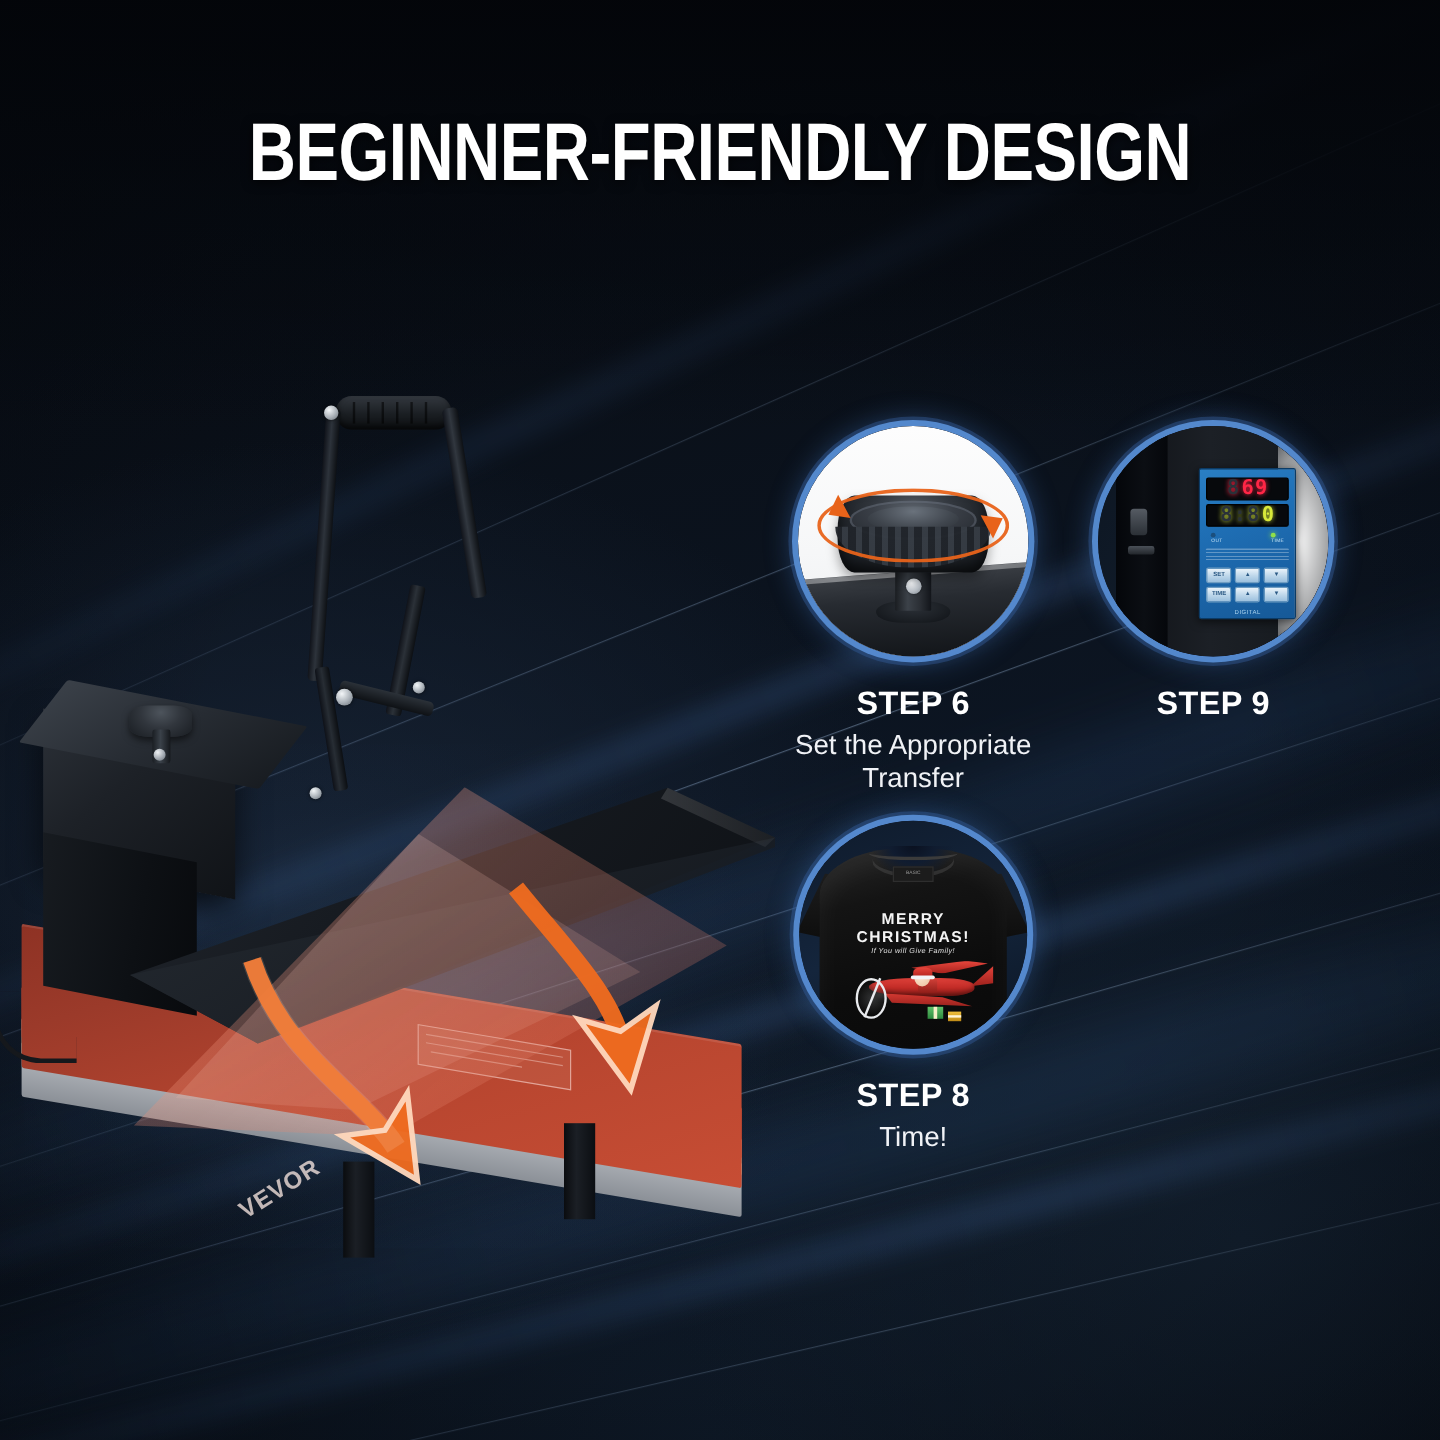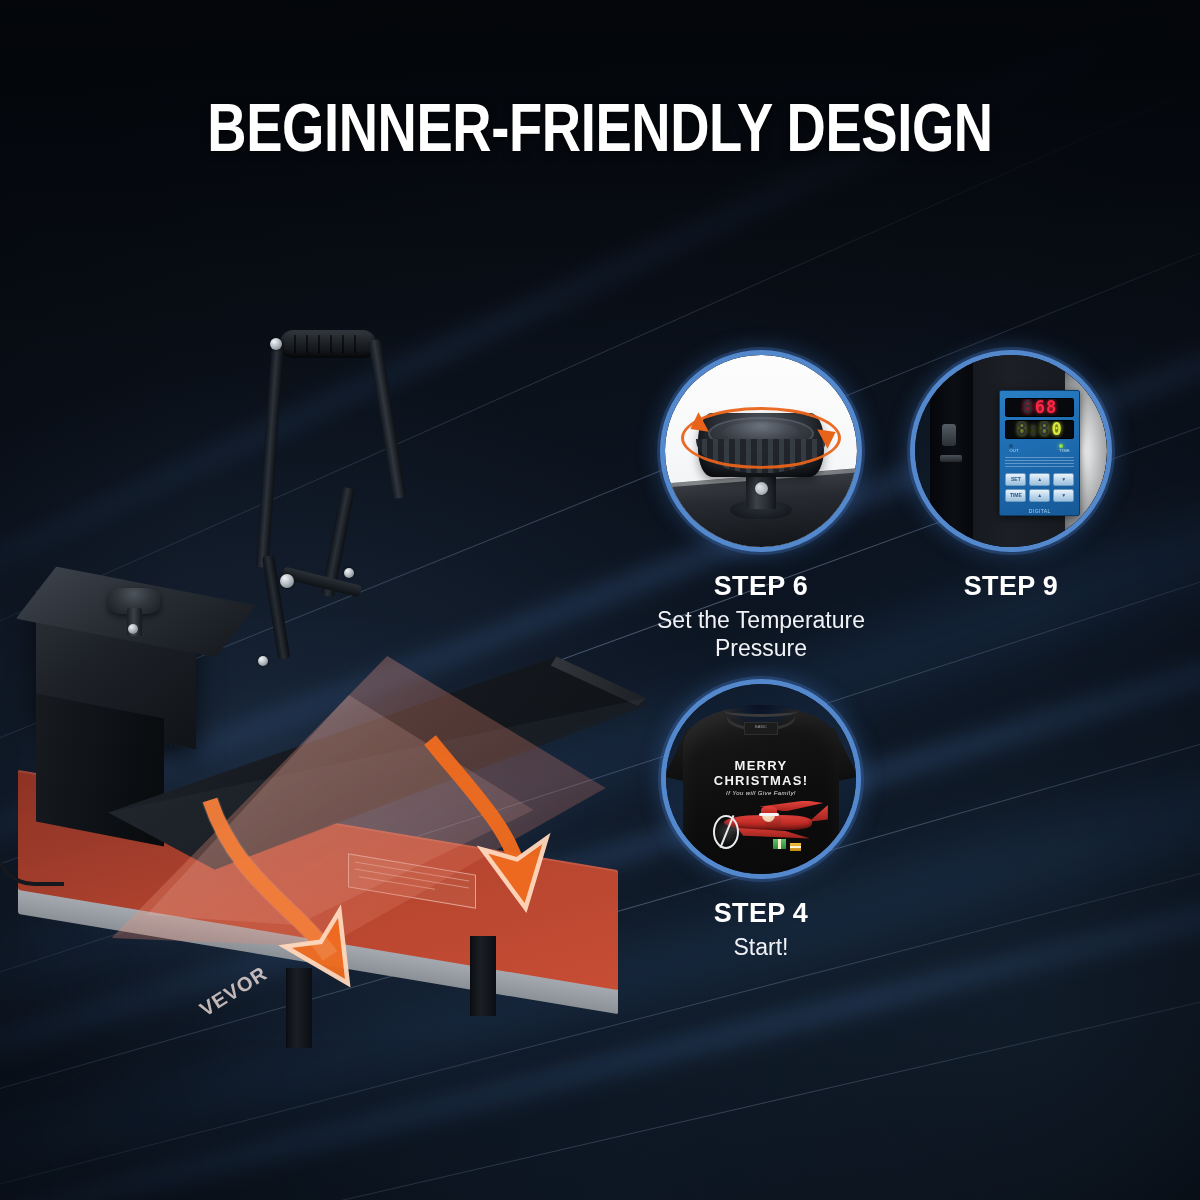--- a/index.html
+++ b/index.html
@@ -715,36 +715,36 @@
             <div class="stem"></div>
             <div class="stem-screw"></div>
             <div class="knob"></div>
             <div class="knob-ridges"></div>
             <div class="arrow-ring"></div>
             <div class="ah l"></div>
             <div class="ah r"></div>
           </div>
         </div>
         <div class="step-label">STEP 6</div>
-        <div class="step-desc">Set the Temperature Pressure</div>
+        <div class="step-desc">Set the Appropriate Transfer</div>
       </div>
 
       <div class="step-cell">
         <div class="bubble">
           <div class="bubble-inner b2">
             <div class="machine"></div>
             <div class="whiteglow"></div>
             <div class="sidebar-dark"></div>
             <div class="latch"></div>
             <div class="latch2"></div>
 
             <div class="panel">
               <div class="led top">
                 <span class="pre">8</span>
-                  <span>68</span>
+                  <span>69</span>
               </div>
               <div class="led bot">
                 <span class="pre">8:8</span>
                   <span>0</span>
               </div>
               <div class="dotrow">
                 <div>
                   <div class="dot off"></div>
                   <div class="tinylabel">OUT</div>
                 </div>
@@ -793,19 +793,19 @@
               <div class="santa-body"></div>
               <div class="santa-head"></div>
               <div class="santa-hat"></div>
               <div class="wing-bot"></div>
               <div class="prop"></div>
               <div class="gift1"></div>
               <div class="gift2"></div>
             </div>
           </div>
         </div>
-        <div class="step-label">STEP 4</div>
-        <div class="step-desc">Start!</div>
+        <div class="step-label">STEP 8</div>
+        <div class="step-desc">Time!</div>
       </div>
     </div>
 
   </div>
 </div>
 
 </body></html>

